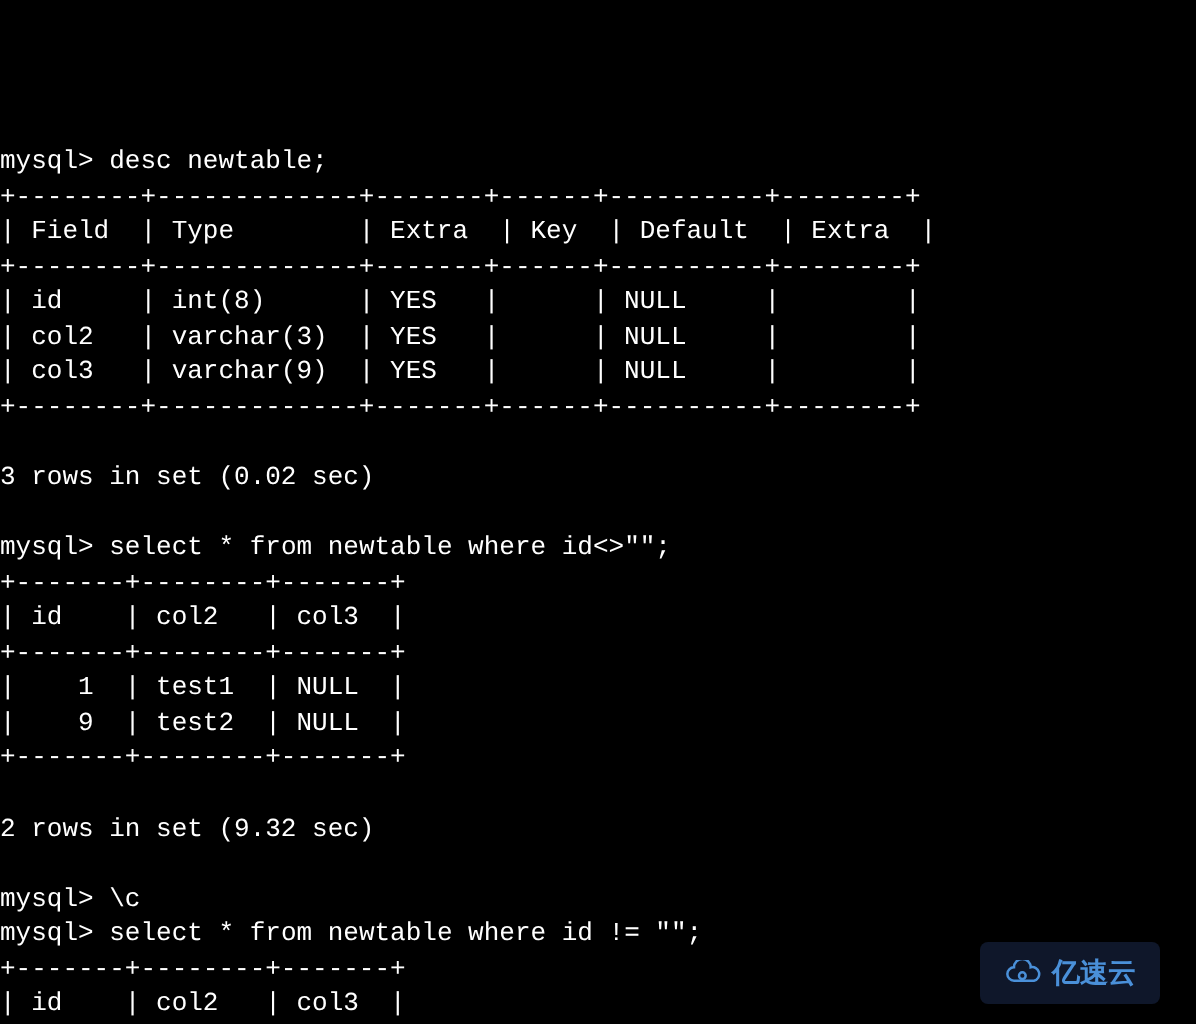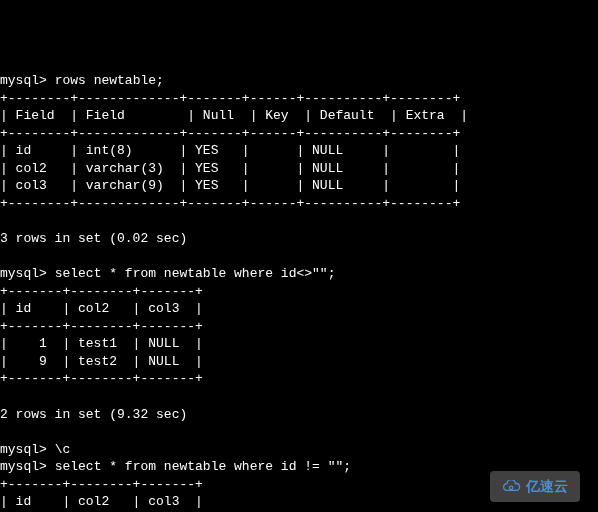--- a/index.html
+++ b/index.html
@@ -22,44 +22,44 @@
     .terminal {
       padding: 0;
     }
     .sep {
       color: #fff;
     }
     .watermark {
       position: absolute;
       bottom: 10px;
       right: 18px;
-      background: #404040;
+      background: #0f172a;
       color: #4a90d9;
       padding: 6px 12px;
       border-radius: 4px;
       font-family: Arial, sans-serif;
       font-size: 14px;
       font-weight: bold;
       display: flex;
       align-items: center;
       gap: 4px;
     }
     .watermark svg {
       width: 20px;
       height: 14px;
     }
   </style>
 </head>
 <body>
 
 
 
-<div class="terminal"><span>mysql&gt;</span> <span>rows newtable;</span>
+<div class="terminal"><span>mysql&gt;</span> <span>desc newtable;</span>
 <span class="sep">+--------+-------------+-------+------+----------+--------+</span>
-<span>| Field  | Field        | Null  | Key  | Default  | Extra  |</span>
+<span>| Field  | Type        | Extra  | Key  | Default  | Extra  |</span>
 <span class="sep">+--------+-------------+-------+------+----------+--------+</span>
 <span>| id     | int(8)      | YES   |      | NULL     |        |</span>
 <span>| col2   | varchar(3)  | YES   |      | NULL     |        |</span>
 <span>| col3   | varchar(9)  | YES   |      | NULL     |        |</span>
 <span class="sep">+--------+-------------+-------+------+----------+--------+</span>
 
 <span>3 rows in set (0.02 sec)</span>
 
 <span>mysql&gt;</span> <span>select * from newtable where id&lt;&gt;"";</span>
 <span class="sep">+-------+--------+-------+</span>

